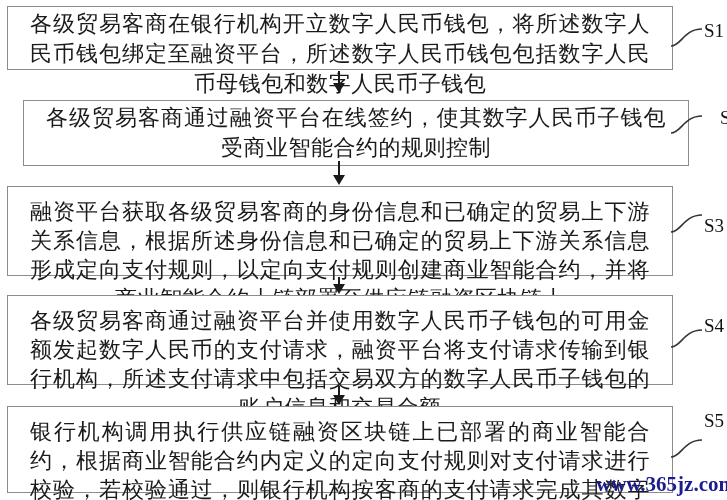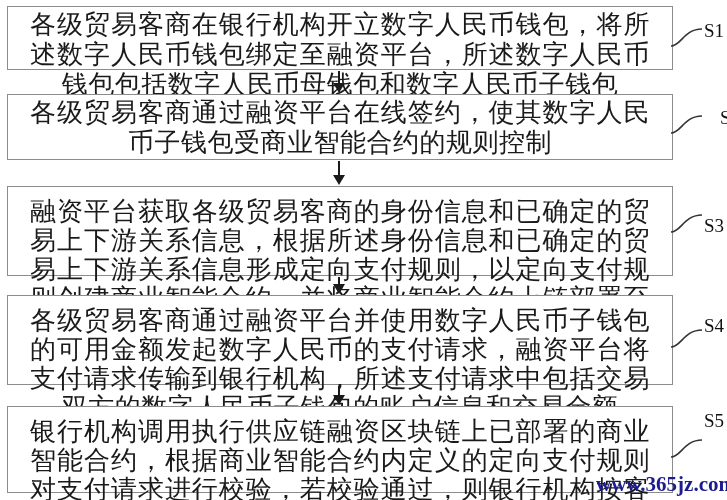--- a/index.html
+++ b/index.html
@@ -19,27 +19,27 @@
   .step-box {
     position: absolute;
     left: 7px;
     width: 666px;
     border: 1.5px solid #8c8c8c;
     box-sizing: border-box;
     background: #ffffff;
   }
   .step-text {
     color: #1a1a1a;
-    font-size: 26px;
+    font-size: 22px;
     text-align: justify;
     text-align-last: center;
     letter-spacing: 0.5px;
   }
   .box1 { top: 6px;   height: 64px; }
-  .box2 { top: 94px;  height: 66px; }
+  .box2 { top: 100px;  height: 66px; margin-left: 16px; }
   .box3 { top: 186px; height: 90px; }
   .box4 { top: 295px; height: 90px; }
   .box5 { top: 406px; height: 87px; }
   .box1 .step-text, .box2 .step-text { padding: 2px 22px; line-height: 30px; }
   .box3 .step-text, .box4 .step-text, .box5 .step-text { padding: 1px 22px; line-height: 29px; margin-top: 9px; }
   
   .arrow {
     position: absolute;
     left: 332px;
     width: 14px;

